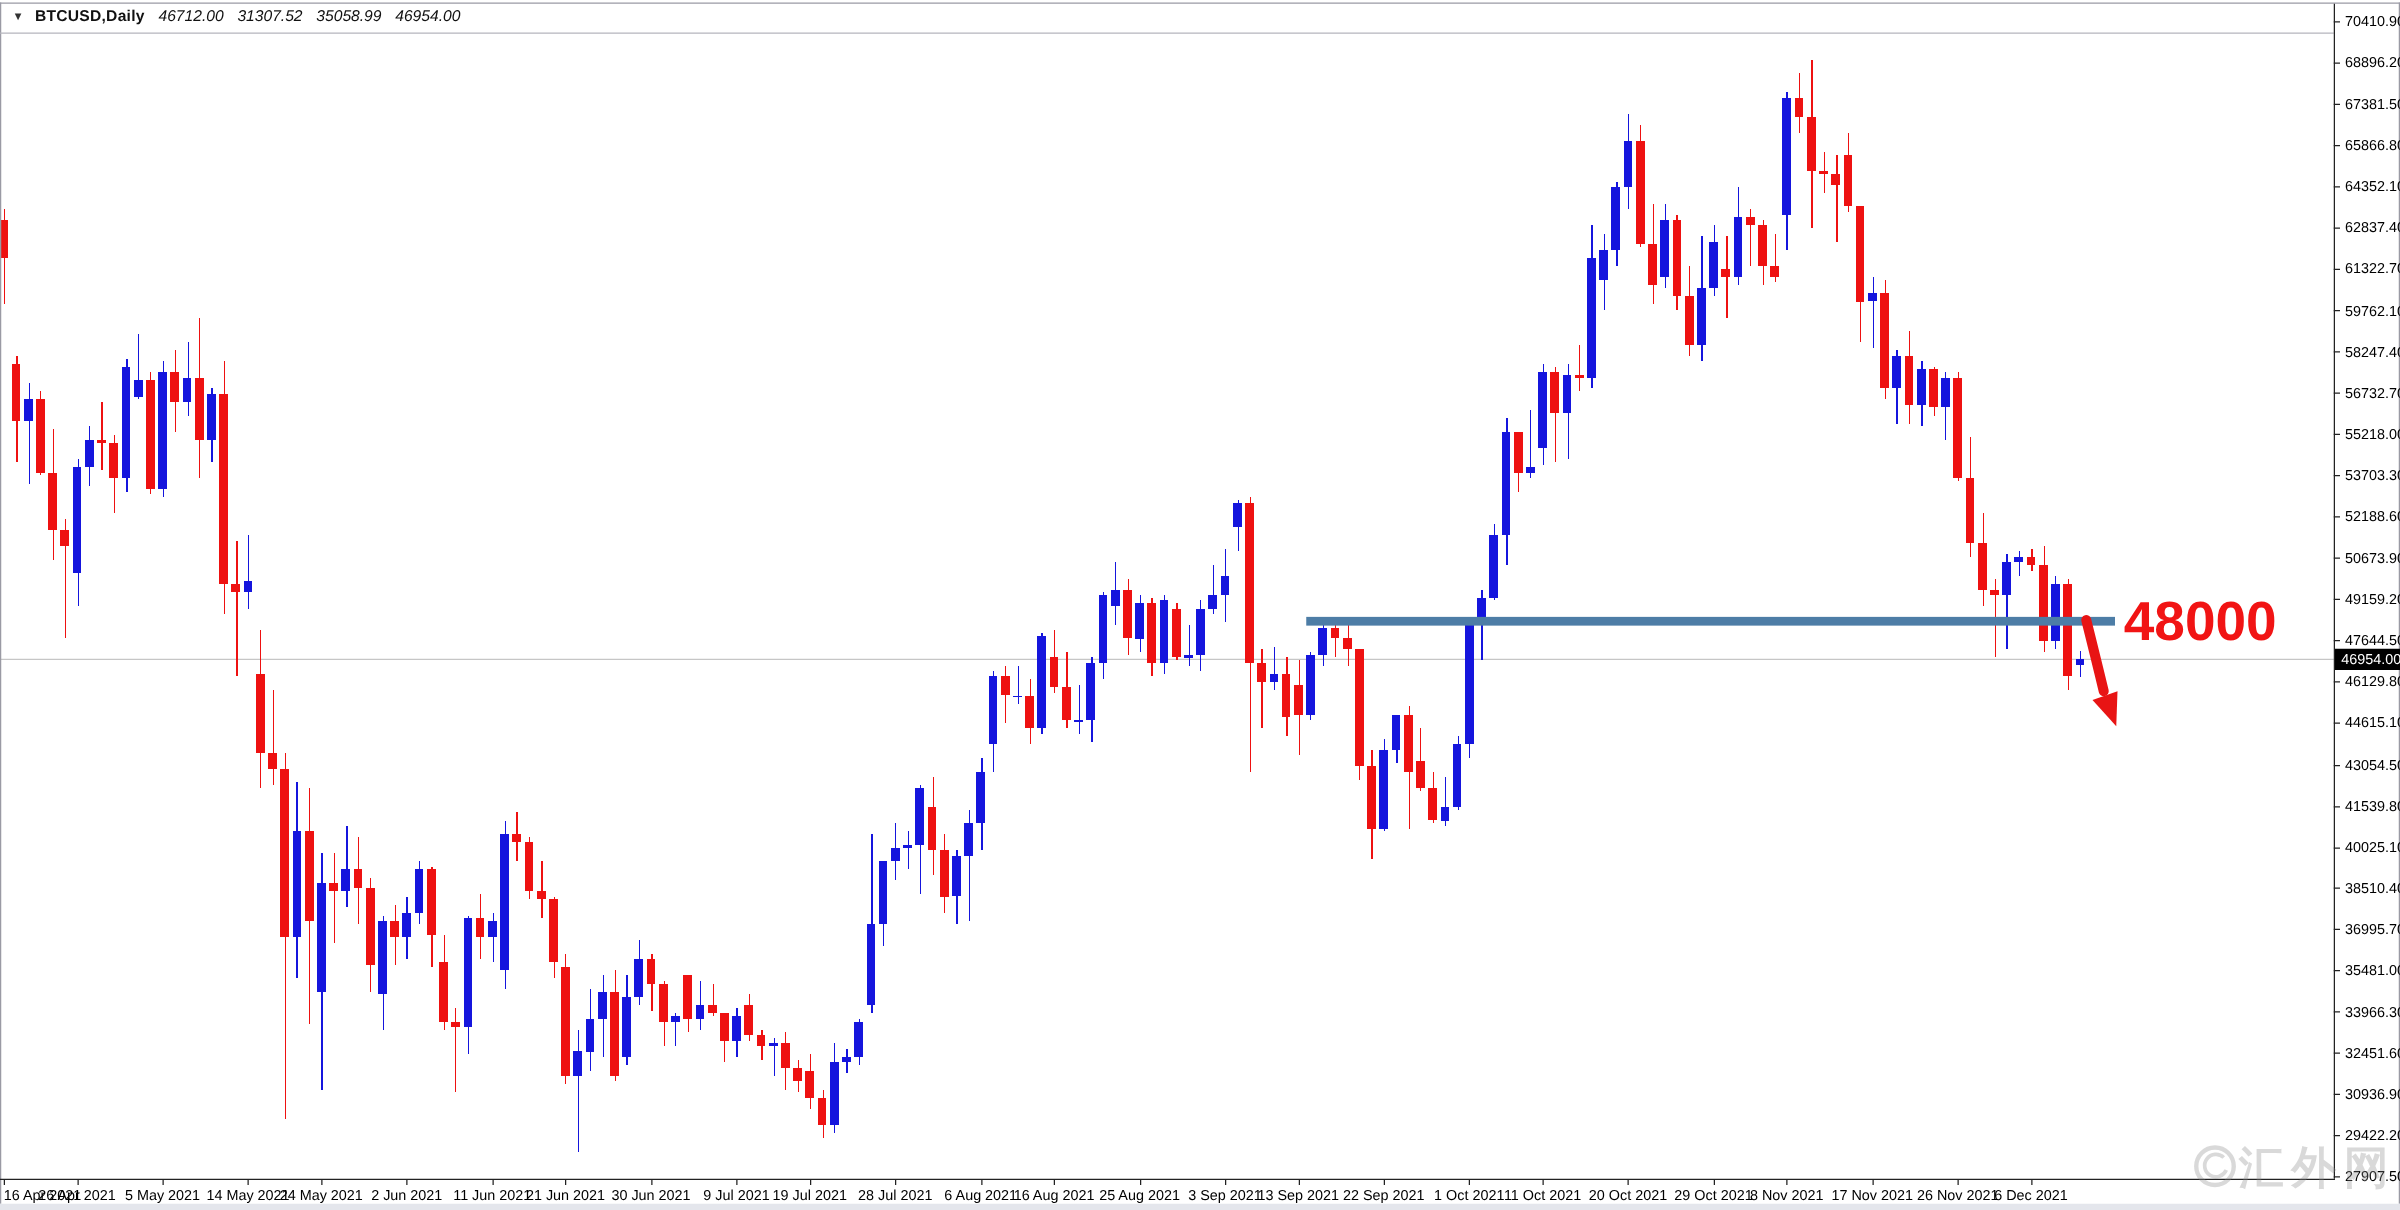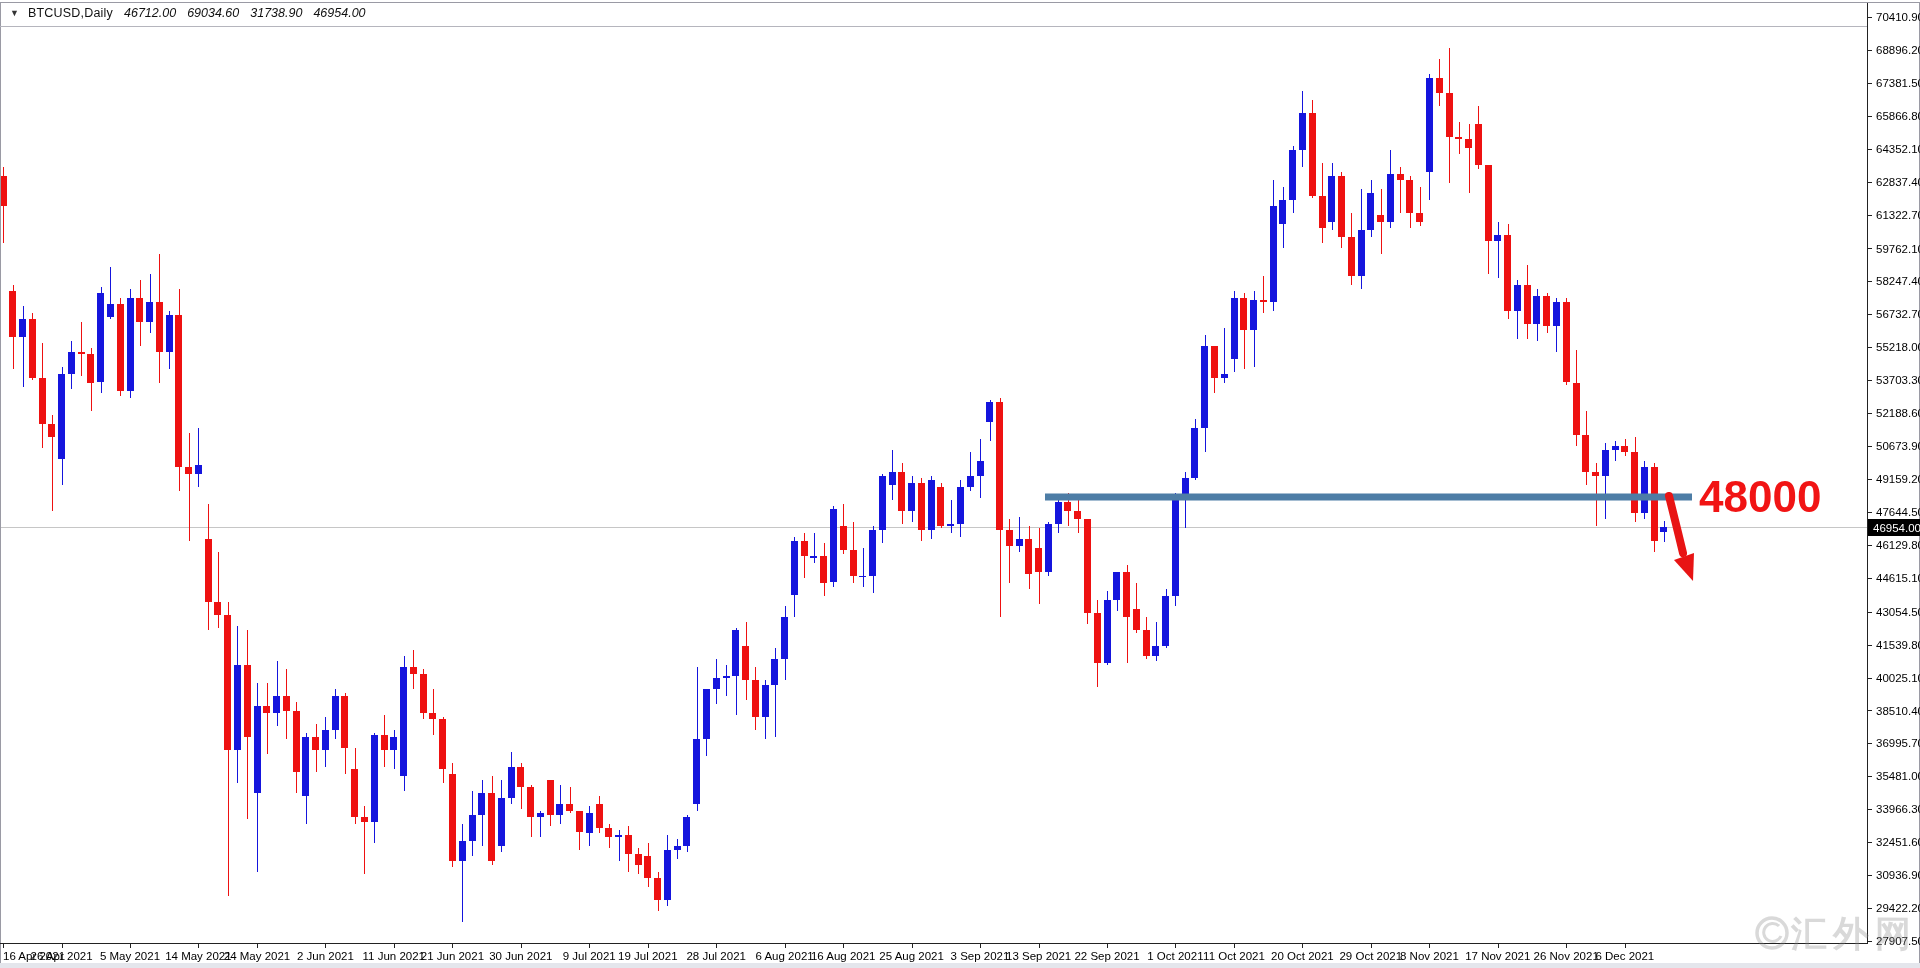--- a/index.html
+++ b/index.html
@@ -2,33 +2,33 @@
 <html><head>
 <meta charset="utf-8">
 <style>
   html,body{margin:0;padding:0;background:#f0f0f0;}
   #app{position:relative;width:1920px;height:968px;background:#ffffff;overflow:hidden;
        font-family:"Liberation Sans",sans-serif;}
   #chart-svg{position:absolute;left:0;top:0;}
   .chart-header{position:absolute;left:10px;top:6px;display:flex;align-items:center;gap:9px;
       font-size:12.5px;color:#111;z-index:5;}
   .chart-header .dd{font-size:9px;color:#333;cursor:pointer;}
-  .chart-header .sym{font-weight:400;letter-spacing:0.2px;}
+  .chart-header .sym{font-weight:700;letter-spacing:0.2px;}
   .chart-header .q{margin-left:2px;font-style:italic;}
 </style>
 </head>
 <body>
 
 <div id="app">
   <div class="chart-header">
     <span class="dd">▼</span>
     <span class="sym">BTCUSD,Daily</span>
     <span class="q">46712.00</span>
-    <span class="q">69034.60</span>
-    <span class="q">31738.90</span>
+    <span class="q">31307.52</span>
+    <span class="q">35058.99</span>
     <span class="q">46954.00</span>
   </div>
   <svg id="chart-svg" width="1920" height="968">
       <rect x="0" y="0" width="1920" height="968" fill="#ffffff"></rect>
       <line x1="0" y1="527.5" x2="1867" y2="527.5" stroke="#c6c6c6" stroke-width="1"></line>
       <g shape-rendering="crispEdges">
         <line x1="3.5" x2="3.5" y1="167.2" y2="243.3" stroke="#ee1111" stroke-width="1"></line>
         <rect x="-0.5" y="175.9" width="7" height="30.4" fill="#ee1111"></rect>
         <line x1="13.5" x2="13.5" y1="284.6" y2="369.4" stroke="#ee1111" stroke-width="1"></line>
         <rect x="9.3" y="291.1" width="7" height="45.7" fill="#ee1111"></rect>

